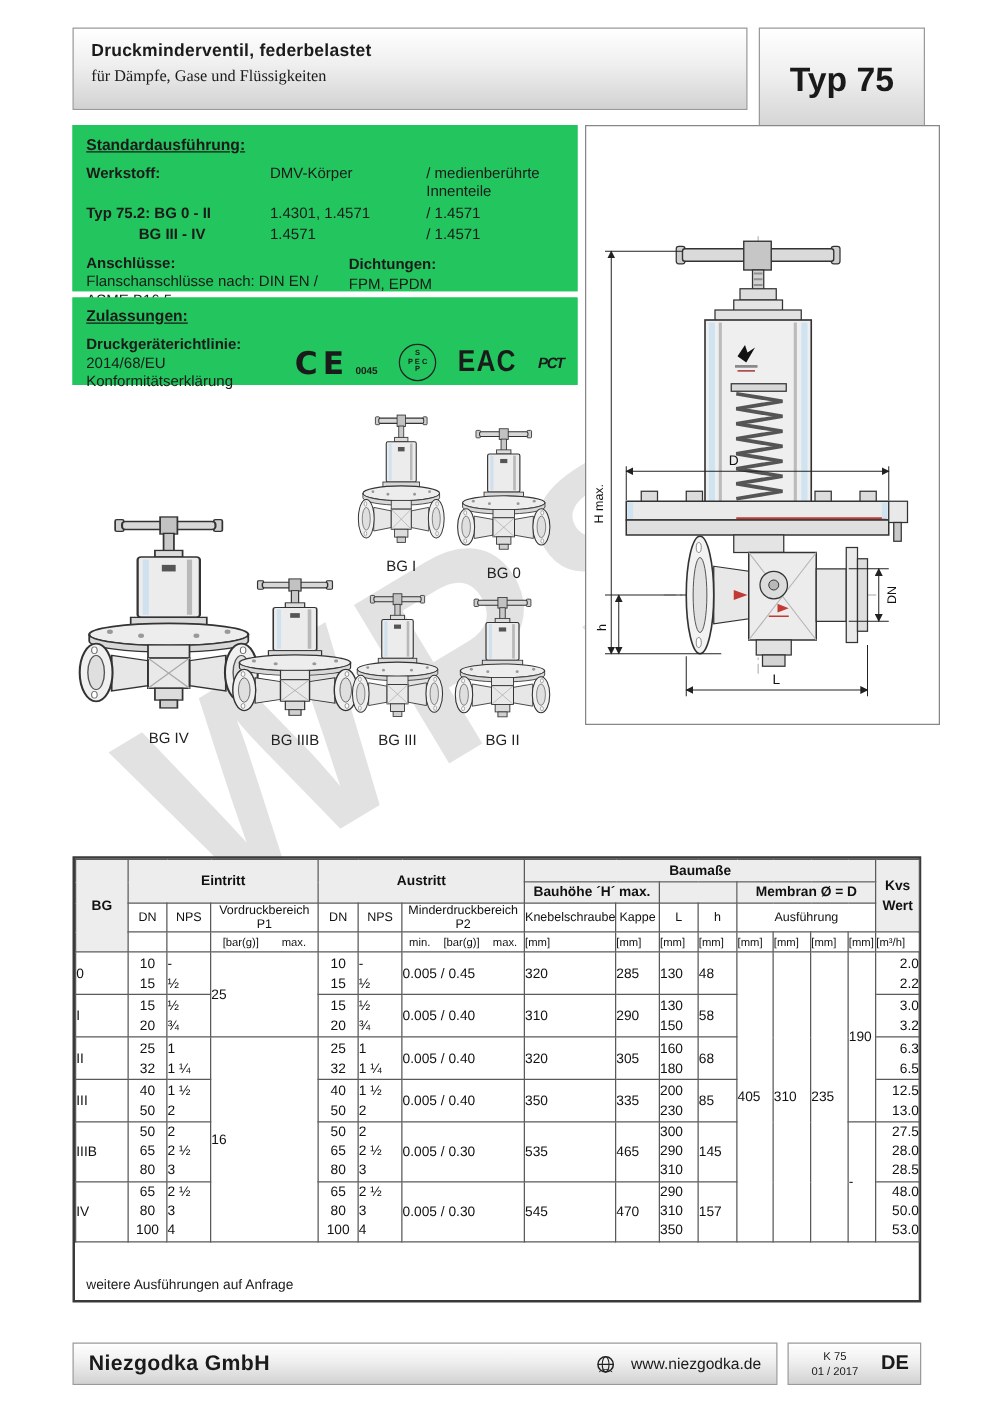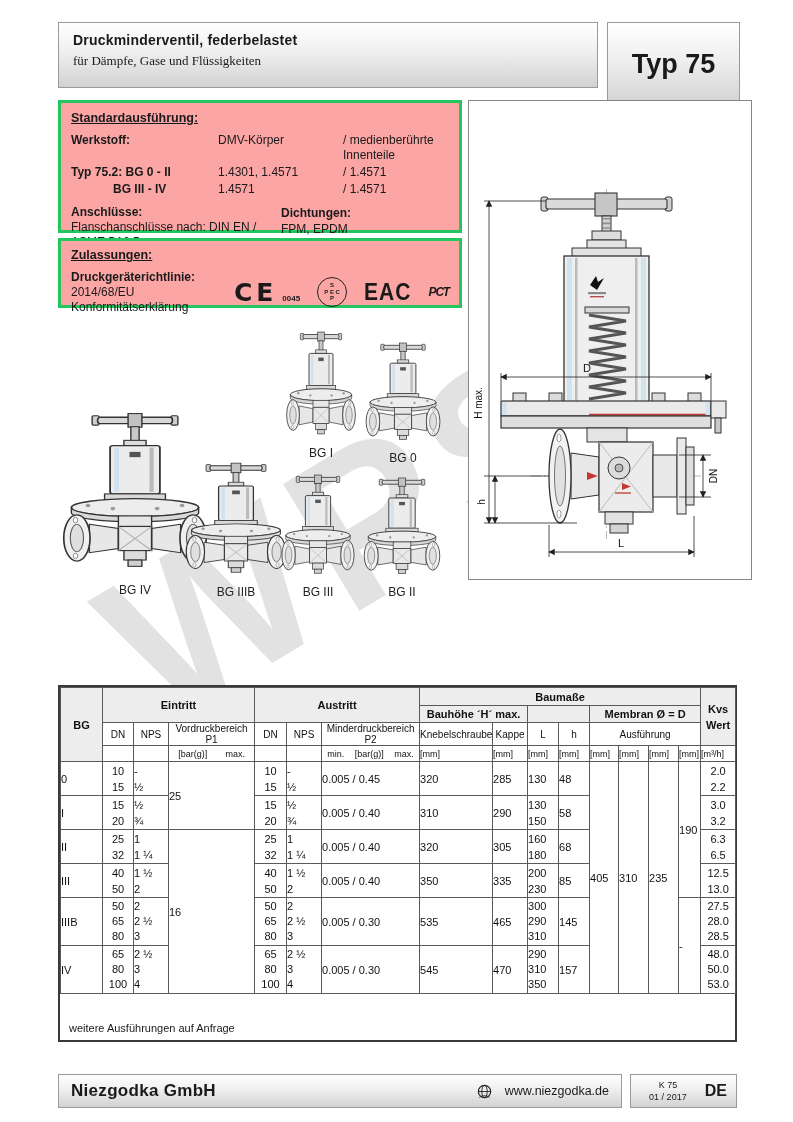--- a/index.html
+++ b/index.html
@@ -8,21 +8,21 @@
   .abs{position:absolute;}
   
   .gbox{background:linear-gradient(180deg,#ffffff 0%,#efefef 45%,#d2d2d2 100%);
         border:1px solid #9a9a9a;box-sizing:border-box;}
   .title-box{left:58px;top:22px;width:540px;height:66px;padding:9px 0 0 14px;}
   .title{font-size:14px;font-weight:bold;letter-spacing:.2px;}
   .subtitle{font-size:13px;margin-top:5px;font-family:Liberation Serif, serif;}
   .type-box{left:607px;top:22px;width:133px;height:84px;display:flex;align-items:center;justify-content:center;
             font-size:27px;font-weight:bold;}
   
-  .sec{border:3px solid #22c55e;box-sizing:border-box;background:#fca5a5;font-size:12px;line-height:1.25;}
+  .sec{border:1px solid #22c55e;box-sizing:border-box;background:#22c55e;font-size:12px;line-height:1.25;}
   .std-box{left:58px;top:100px;width:404px;height:133px;padding:8px 10px;}
   .zul-box{left:58px;top:238px;width:404px;height:70px;padding:7px 10px;}
   .sec-head{font-weight:bold;text-decoration:underline;font-size:12.5px;margin-bottom:6px;}
   .wrow{display:grid;grid-template-columns:116px 94px auto;margin-top:2px;gap:31px;}
   .wrow .b{font-weight:bold;}
   .ind{padding-left:42px;}
   .two-col{display:grid;grid-template-columns:210px auto;margin-top:8px;}
   .bold{font-weight:bold;}
   .small-gap>div{margin-top:1px;}
   
@@ -51,21 +51,21 @@
   table.spec th,table.spec td{border:1px solid #5a5a5a;padding:0;overflow:hidden;}
   table.spec th{font-weight:normal;}
   .hg{background:#ededed;font-weight:bold !important;font-size:11px;}
   .hs{background:#fff;font-size:10px;}
   .hu{background:#fff;font-size:9px;height:15px;}
   .h1{height:18px;}.h2{height:17px;}.h3{height:18px;}
   .unit-split{display:flex;justify-content:space-around;align-items:center;}
   td.ctr,th.ctr{text-align:left;}
   td.dnc{text-align:center;}
   td.npsc{text-align:left;padding-left:5px;}
-  td.kvs{text-align:center;padding-right:6px;}
+  td.kvs{text-align:right;padding-right:6px;}
   .ln{height:16px;line-height:16px;}
   .ln3{height:15px;line-height:15px;}
   tr.g2{height:34px;} tr.g3{height:48px;}
   .note{font-size:11px;padding:5px 9px 6px;}
   
   .foot-bar{left:58px;top:1074px;width:564px;height:34px;display:flex;align-items:center;justify-content:space-between;
             padding:0 12px;box-sizing:border-box;}
   .company{font-size:17px;font-weight:bold;letter-spacing:.3px;}
   .site{display:flex;align-items:center;gap:13px;font-size:12.5px;}
   .foot-right{left:630px;top:1074px;width:107px;height:34px;display:flex;align-items:center;box-sizing:border-box;}

